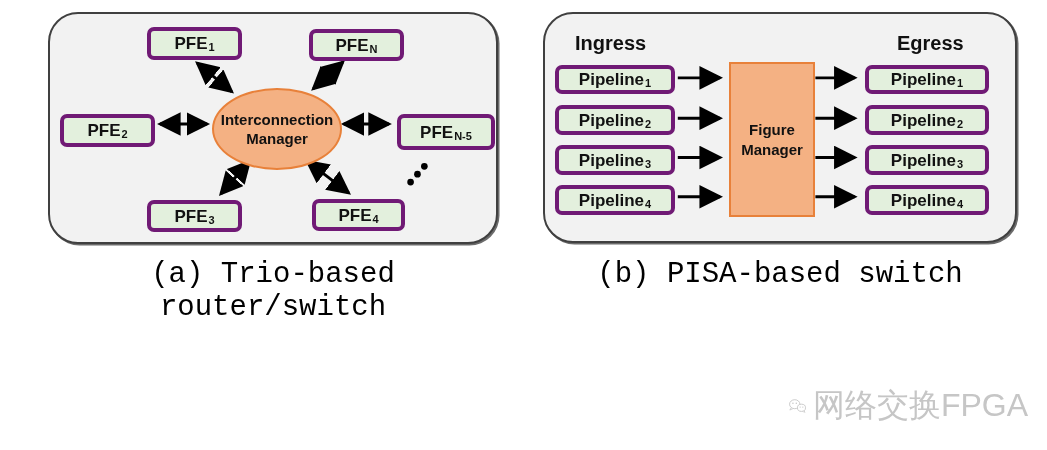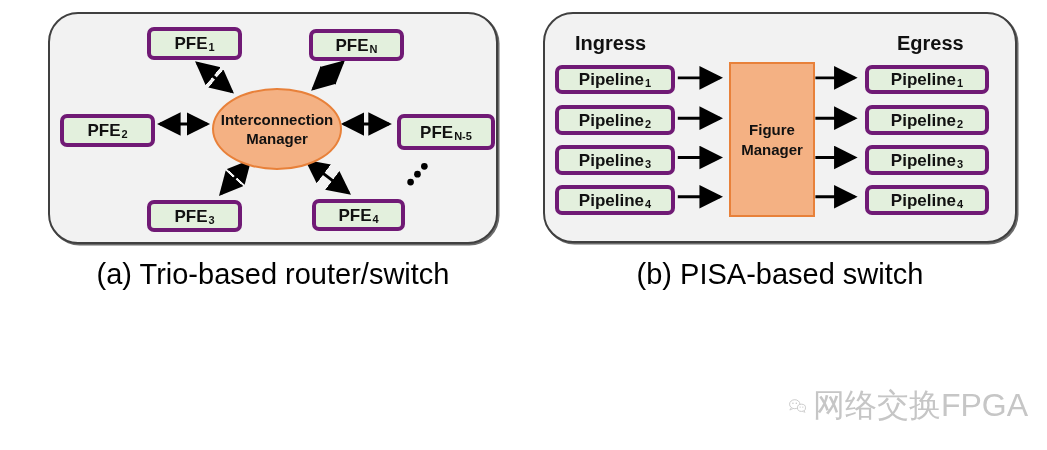--- a/index.html
+++ b/index.html
@@ -36,21 +36,21 @@
   }
 
   .flowlabel {
     position:absolute; top:18px; font-weight:700; font-size:20px; color:#111;
   }
 
   .arrow-layer { position:absolute; left:0; top:0; width:100%; height:100%; pointer-events:none; }
 
   .subcap {
     position:absolute; top:258px; text-align:center;
-    font-size:29px; color:#000; font-family:Liberation Sans, sans-serif;
+    font-size:29px; color:#000; font-family:Liberation Mono, monospace;
   }
   #subcap-a { left:48px; width:450px; }
   #subcap-b { left:543px; width:474px; }
 
   .figcap {
     position:absolute; left:8px; top:349px; width:1014px;
     font-family:"Liberation Serif", serif; font-weight:700;
     font-size:31px; color:#000; line-height:44px;
   }
   .figcap .l1 { text-align:justify; text-align-last:justify; }

